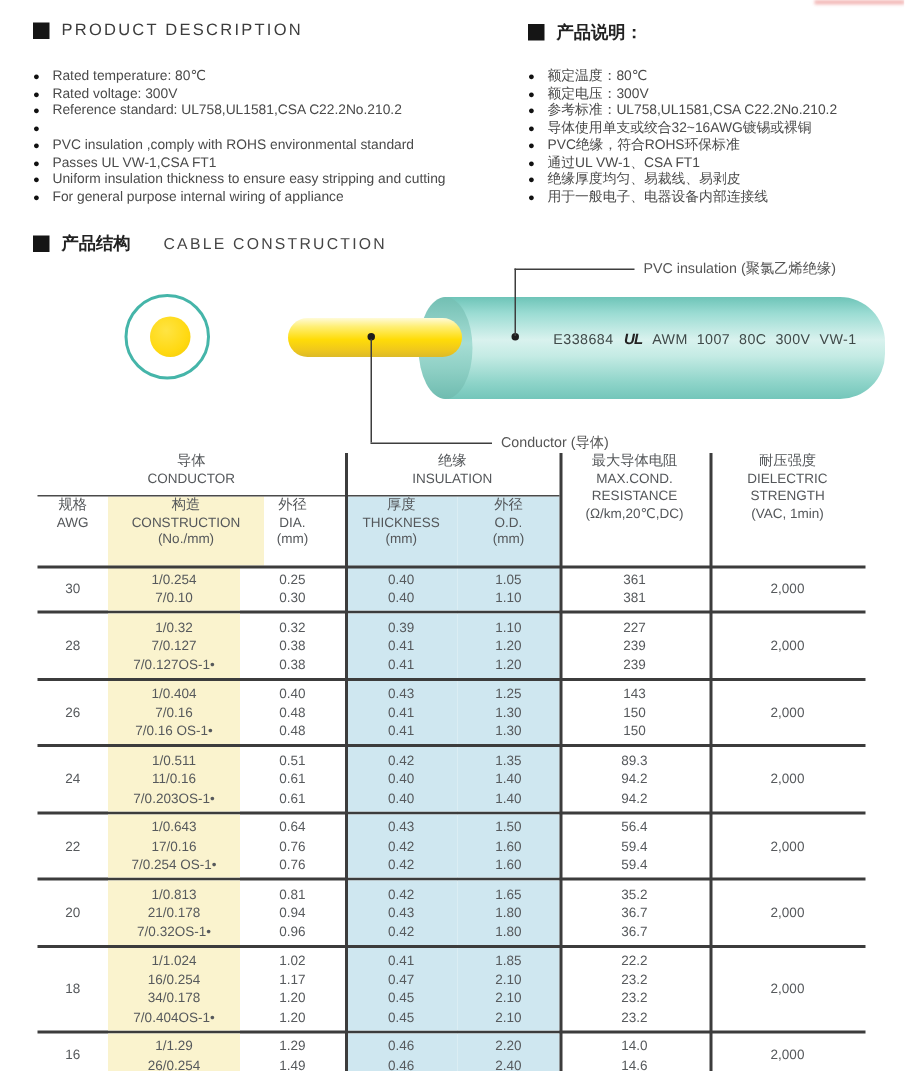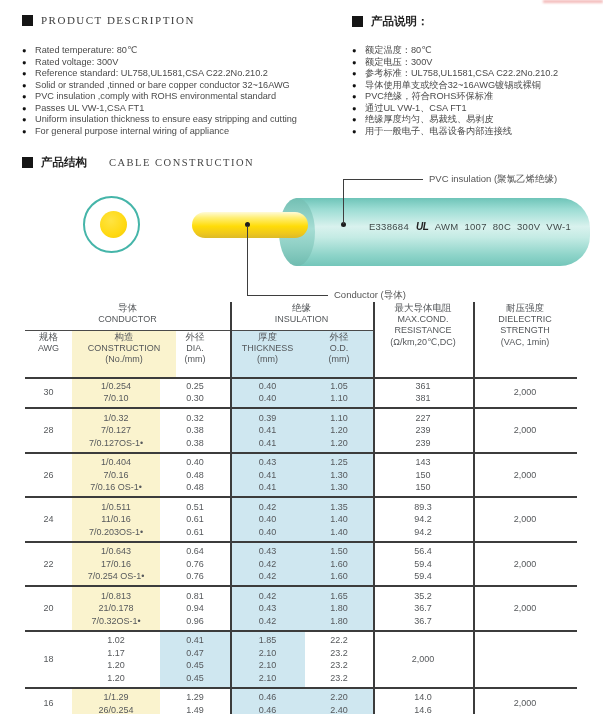--- a/index.html
+++ b/index.html
@@ -1,20 +1,20 @@
 <!DOCTYPE html>
 <html><head>
 <meta charset="utf-8">
 <style>
   html,body{margin:0;padding:0;background:#fff;}
   .page{position:relative;width:603px;height:714px;background:#fff;overflow:hidden;
         font-family:"Liberation Sans","DejaVu Sans",sans-serif;color:#54575a;}
 
   
-  .sec-title{position:absolute;display:flex;align-items:center;gap:8px;white-space:nowrap;font-family:Liberation Serif, serif;}
+  .sec-title{position:absolute;display:flex;align-items:center;gap:8px;white-space:nowrap;}
   .sq{width:11px;height:11px;background:#151515;flex:0 0 auto;}
   .t-en{font-size:11px;letter-spacing:1.5px;color:#3c3c3c;}
   .t-cn{font-size:11.5px;color:#222;font-weight:bold;}
   .t-en2{font-size:10.5px;letter-spacing:1.5px;color:#454545;margin-left:14px;}
 
   
   .blist{position:absolute;}
   .blt{position:relative;padding-left:13px;height:11.5px;line-height:11.5px;
        font-size:9.2px;color:#4a4a4a;white-space:nowrap;}
   .blt .dot{position:absolute;left:0;top:0;font-size:7.5px;line-height:11.5px;color:#111;}
@@ -68,21 +68,21 @@
   <div class="artifact"></div>
 
   <div class="sec-title" style="left:22px;top:14px;">
     <span class="sq"></span>
     <span class="t-en">PRODUCT DESCRIPTION</span>
   </div>
   <div class="blist" style="left:22px;top:45px;">
       <div class="blt"><span class="dot">●</span><span>Rated temperature: 80℃</span></div>
       <div class="blt"><span class="dot">●</span><span>Rated voltage: 300V</span></div>
       <div class="blt"><span class="dot">●</span><span>Reference standard: UL758,UL1581,CSA C22.2No.210.2</span></div>
-      <div class="blt"><span class="dot">●</span><span>Solid or stranded ,tinned or bare copper conductor 32~16AWG</span></div>
+      <div class="blt"><span class="dot">●</span></div>
       <div class="blt"><span class="dot">●</span><span>PVC insulation ,comply with ROHS environmental standard</span></div>
       <div class="blt"><span class="dot">●</span><span>Passes UL VW-1,CSA FT1</span></div>
       <div class="blt"><span class="dot">●</span><span>Uniform insulation thickness to ensure easy stripping and cutting</span></div>
       <div class="blt"><span class="dot">●</span><span>For general purpose internal wiring of appliance</span></div>
     </div>
 
   <div class="sec-title" style="left:352px;top:14px;">
     <span class="sq"></span>
     <span class="t-cn">产品说明：</span>
   </div>
@@ -370,20 +370,26 @@
             <div>36.7</div>
           </div>
           <div class="cell cc">
             <div>2,000</div>
           </div>
         </div>
         <div class="trow">
           <div class="cell cc">
             <div>18</div>
           </div>
+          <div class="cell bg-yellow">
+            <div>1/1.024</div>
+            <div>16/0.254</div>
+            <div>34/0.178</div>
+            <div>7/0.404OS-1•</div>
+          </div>
           <div class="cell">
             <div>1.02</div>
             <div>1.17</div>
             <div>1.20</div>
             <div>1.20</div>
           </div>
           <div class="cell bg-blue">
             <div>0.41</div>
             <div>0.47</div>
             <div>0.45</div>

